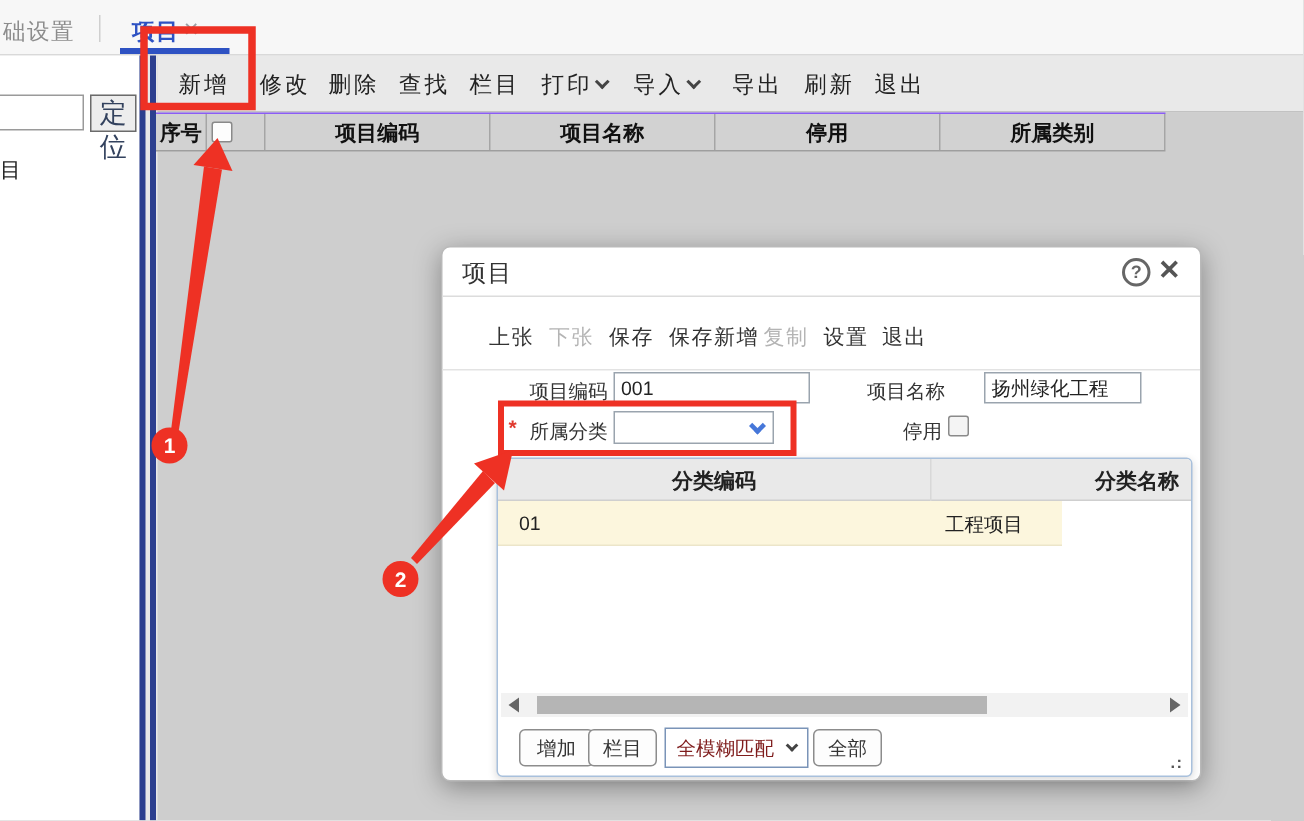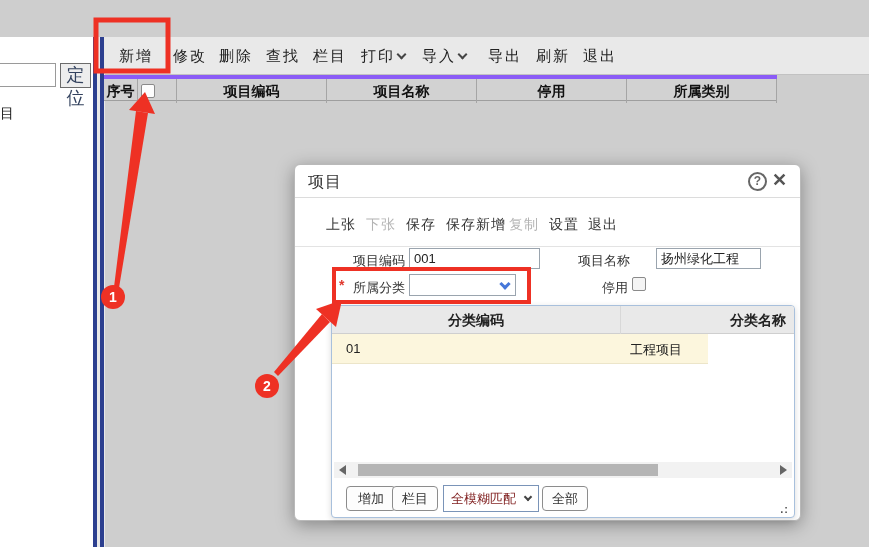--- a/index.html
+++ b/index.html
@@ -25,21 +25,21 @@
   .divider { position:absolute; left:93px; top:37px; width:12px; height:510px; background:#e8e8e8; }
   .divider:before, .divider:after { content:""; position:absolute; top:0; bottom:0; width:4px; background:#2c3f8f; }
   .divider:before { left:0; } .divider:after { right:1px; }
 
   
   .toolbar { position:absolute; left:105px; top:37px; width:764px; height:38px; background:#e9e9e9; border-bottom:1px solid #c2c2c2; }
   .tb-item { position:absolute; top:10px; font-size:15px; color:#222; letter-spacing:2px; white-space:nowrap; cursor:default; }
   .chev-dn { display:inline-block; width:7px; height:7px; border-right:2px solid #444; border-bottom:2px solid #444; transform:rotate(45deg); margin-left:3px; vertical-align:3px; }
 
   
-  .grid-head { position:absolute; left:104px; top:75px; width:673px; height:26px; background:#d2d2d2; border-top:4px solid #8b5cf6; border-bottom:1px solid #9e9e9e; }
+  .grid-head { position:absolute; left:104px; top:75px; width:673px; height:26px; background:#d2d2d2; border-top:1px solid #8b5cf6; border-bottom:1px solid #9e9e9e; }
   .gh-cell { position:absolute; top:0; height:24px; border-right:1px solid #a5a5a5; font-size:14px; font-weight:bold; color:#111; text-align:center; line-height:24px; overflow:hidden; white-space:nowrap; }
   .gh-checkbox { position:absolute; left:3px; top:5px; width:14px; height:14px; border:1px solid #8a8a8a; background:#fdfdfd; border-radius:2px; }
 
   
   .dialog { position:absolute; left:294px; top:164px; width:507px; height:357px; background:#fff; border:1px solid #b9b9b9; border-radius:6px; box-shadow:0 4px 18px rgba(0,0,0,.35); z-index:50; }
   .dlg-title { position:absolute; left:13px; top:7px; font-size:16px; color:#333; letter-spacing:1px; }
   .dlg-help { position:absolute; left:453px; top:7px; width:19px; height:19px; border:2px solid #666; border-radius:50%; color:#666; font-size:12px; font-weight:bold; text-align:center; line-height:15px; cursor:default; }
   .dlg-close { position:absolute; left:477px; top:4px; font-size:18px; font-weight:bold; color:#555; cursor:default; }
   .dlg-sep1 { position:absolute; left:0; top:32px; width:505px; height:1px; background:#dcdcdc; }
   .dlg-sep2 { position:absolute; left:0; top:81px; width:505px; height:1px; background:#e3e3e3; }
@@ -71,20 +71,27 @@
   .p-grip { position:absolute; right:5px; bottom:2px; font-size:11px; font-weight:bold; color:#555; letter-spacing:1px; }
 
   
   .overlay { position:absolute; left:0; top:0; width:869px; height:547px; z-index:100; pointer-events:none; }
 </style>
 </head>
 <body>
 
 <div id="app">
 
+  <div class="tabbar">
+    <span class="tab-inactive">础设置</span>
+    <span class="tab-sep"></span>
+    <span class="tab-active">项目</span>
+    <span class="tab-close">✕</span>
+    <span class="tab-underline"></span>
+  </div>
 
   <div class="sidebar">
     <input class="side-input" value="" style="">
     <div class="side-btn">定位</div>
     <span class="side-tree-item">项目</span>
   </div>
   <div class="divider"></div>
 
   <div class="toolbar">
     <span class="tb-item" style="left:14px">新增</span>

